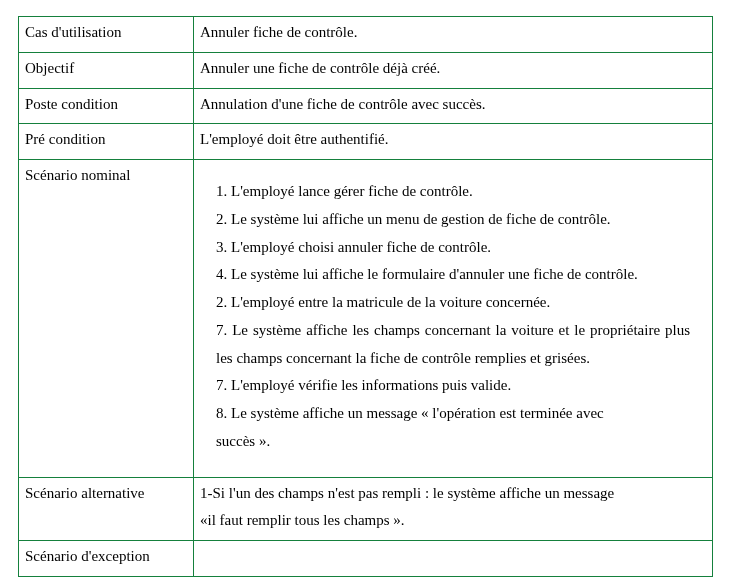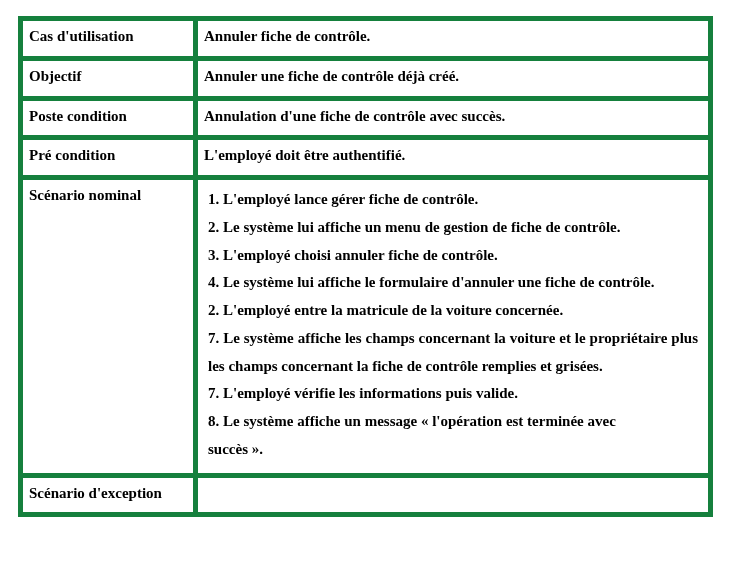--- a/index.html
+++ b/index.html
@@ -15,31 +15,31 @@
     height: 588px;
     box-sizing: border-box;
     padding: 16px 18px 8px 18px;
   }
   table.use-case {
     border-collapse: collapse;
     width: 100%;
     table-layout: fixed;
   }
   table.use-case td, table.use-case th {
-    border: 5px solid #15803d;
+    border: 1px solid #15803d;
     vertical-align: top;
     text-align: left;
     padding: 2px 6px 5px 6px;
-    font-weight: bold;
+    font-weight: normal;
     line-height: 1.85;
   }
   col.label-col { width: 175px; }
   .label { font-weight: bold; }
   .value-bold { font-weight: bold; }
-  .nominal-list { margin: 4px; padding: 0; list-style: none; }
+  .nominal-list { margin: 16px; padding: 0; list-style: none; }
   .nominal-list li { margin: 0; padding: 0; }
   .alt-block { text-align: justify; }
   .just { text-align: justify; }
 </style>
 </head>
 <body>
 
 <div class="page">
   <table class="use-case">
     <colgroup>
@@ -79,20 +79,27 @@
             <li>4. Le système lui affiche le formulaire d'annuler une fiche de contrôle.</li>
             <li>2. L'employé entre la matricule de la voiture concernée.</li>
             <li class="just">7. Le système affiche les champs concernant la voiture et le propriétaire plus les champs concernant la fiche de contrôle remplies et grisées.</li>
             <li>7. L'employé vérifie les informations puis valide.</li>
             <li>8. Le système affiche un message « l'opération est terminée avec</li>
             <li> succès ».</li>
           </ul>
         </td>
       </tr>
 
+      <tr>
+        <td class="label">Scénario alternative</td>
+        <td>
+          <div class="alt-block">1-Si l'un des champs n'est pas rempli : le système affiche un message</div>
+          <div>«il faut remplir tous les champs ».</div>
+        </td>
+      </tr>
 
       <tr>
         <td class="label">Scénario d'exception</td>
         <td></td>
       </tr>
 
     </tbody>
   </table>
 </div>
 

